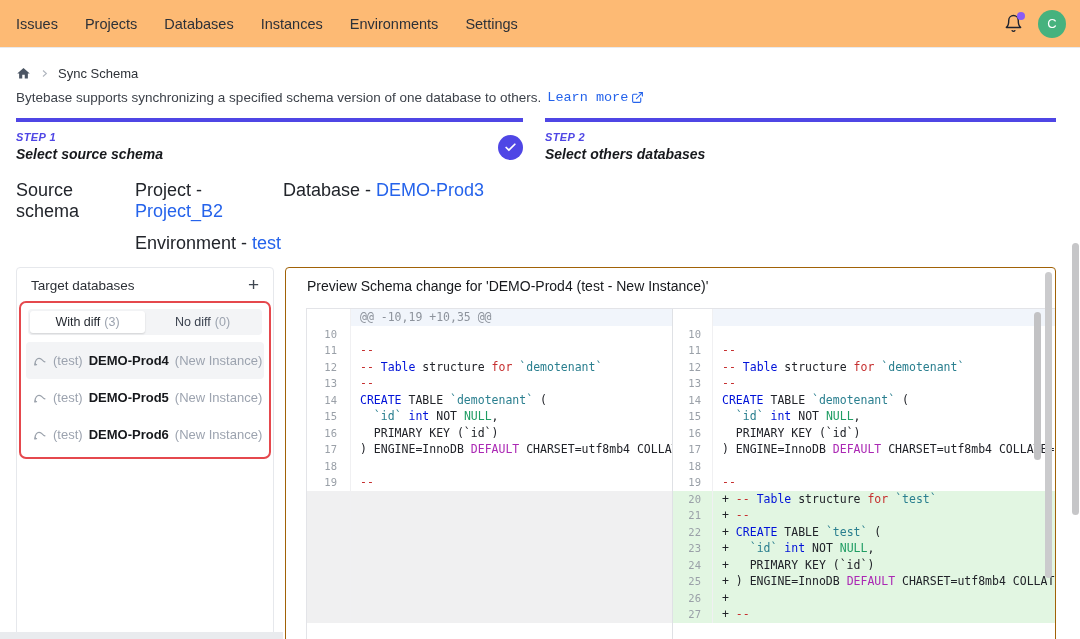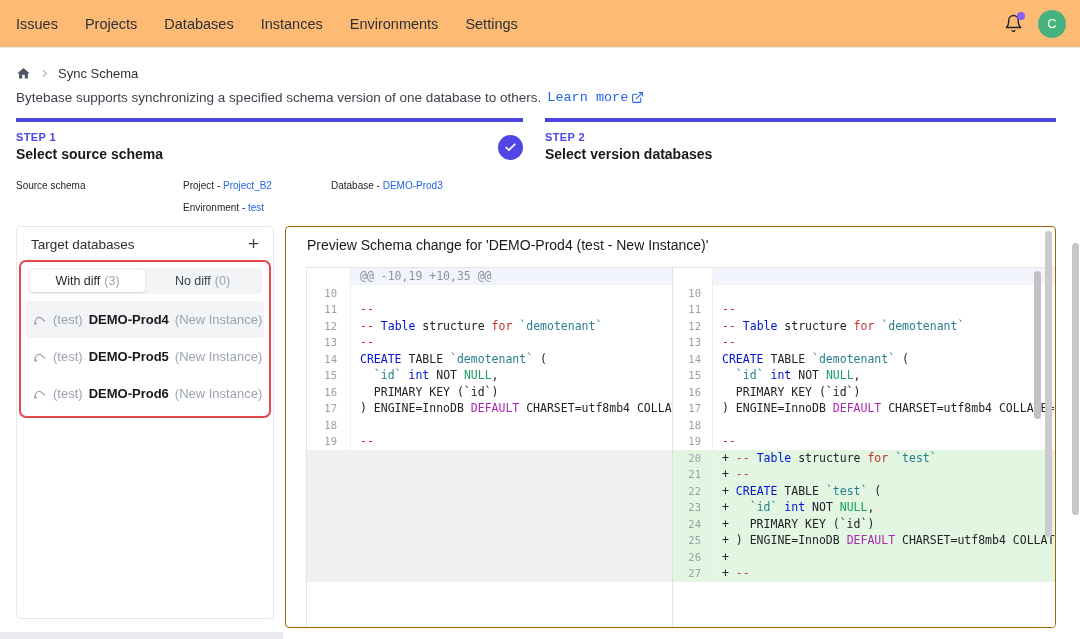--- a/index.html
+++ b/index.html
@@ -19,31 +19,31 @@
 
   
   .content{padding:16px 24px 0 16px;width:1040px;box-sizing:content-box;}
   .breadcrumb{display:flex;align-items:center;gap:9px;height:18px;}
   .crumb-page{font-size:13px;color:#2e3238;}
   .intro{margin-top:8px;font-size:13.5px;color:#3d424a;display:flex;align-items:center;gap:4px;}
   .intro a{color:#2563eb;text-decoration:none;display:inline-flex;align-items:center;gap:3px;margin-left:2px;cursor:pointer;font-family:Liberation Mono, monospace;}
 
   
   .steps{display:flex;gap:22px;margin-top:13px;}
-  .step{position:relative;}
+  .step{position:relative;font-style:italic;}
   .step-1{width:507px;}
   .step-2{flex:1;}
   .step-bar{height:4px;background:#4f46e5;}
   .step-label{margin-top:9px;font-size:11px;font-weight:700;color:#4f46e5;letter-spacing:.4px;}
   .step-title{margin-top:3px;font-size:14px;font-weight:700;color:#17191d;}
   .check-circle{position:absolute;right:0;top:17px;width:25px;height:25px;border-radius:50%;
     background:#4f46e5;display:flex;align-items:center;justify-content:center;}
 
   
-  .source-row{display:flex;margin-top:18px;font-size:10px;color:#22252b;gap:48px;}
+  .source-row{display:flex;margin-top:18px;font-size:18px;color:#22252b;}
   .source-label{width:119px;}
   .fields{display:grid;grid-template-columns:148px auto;row-gap:11px;}
   .field a{color:#2563eb;text-decoration:none;cursor:pointer;}
 
   
   .main{display:flex;gap:11px;margin-top:13px;align-items:flex-start;}
 
   
   .target-card{width:258px;height:393px;border:1px solid #e6e8ec;border-radius:4px;background:#fff;
     box-sizing:border-box;flex-shrink:0;}
@@ -159,21 +159,21 @@
         <div class="step-title">Select source schema</div>
         <div class="check-circle">
           <svg width="13" height="13" viewBox="0 0 24 24" fill="none" stroke="#fff" stroke-width="3.2" stroke-linecap="round" stroke-linejoin="round">
               <path d="M20 6L9 17l-5-5"></path>
             </svg>
         </div>
       </div>
       <div class="step step-2">
         <div class="step-bar"></div>
         <div class="step-label">STEP 2</div>
-        <div class="step-title">Select version databases</div>
+        <div class="step-title">Select others databases</div>
       </div>
     </div>
 
     <div class="source-row">
       <div class="source-label">Source schema</div>
       <div class="fields" id="source-fields">
           <div class="field"><span>Project - </span><a>Project_B2</a></div>
           <div class="field"><span>Database - </span><a>DEMO-Prod3</a></div>
           <div class="field"><span>Environment - </span><a>test</a></div>
         </div>

